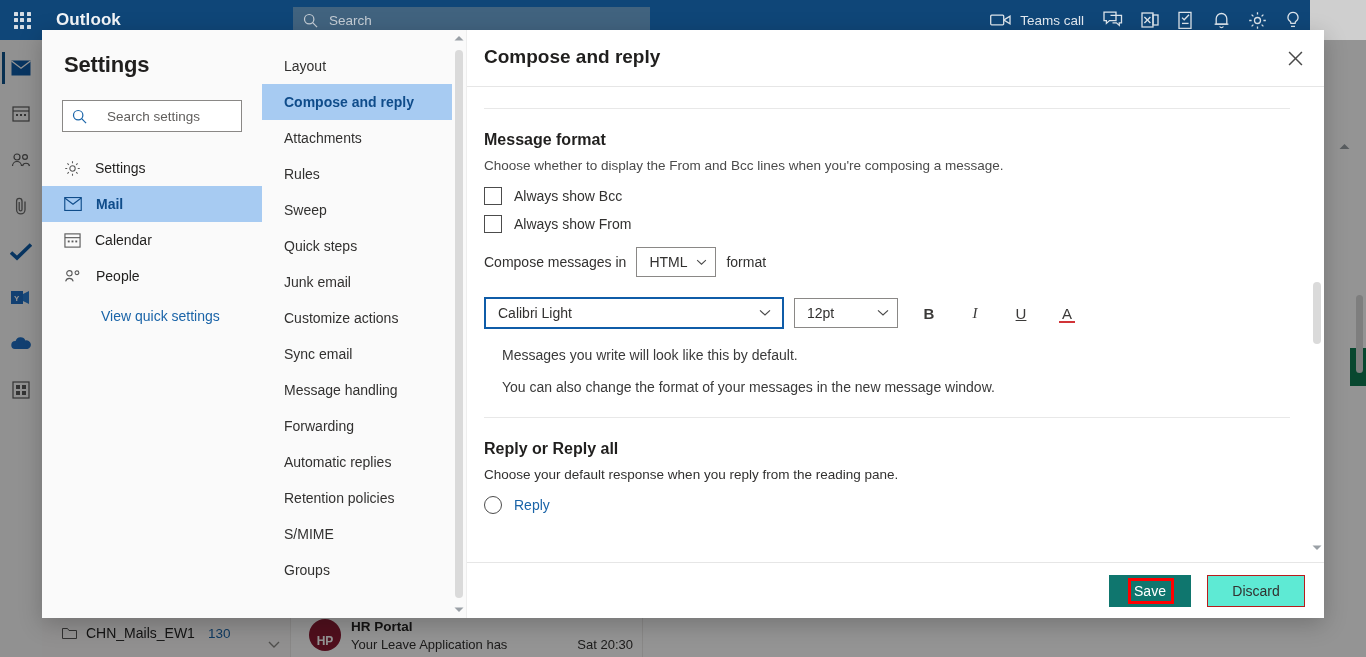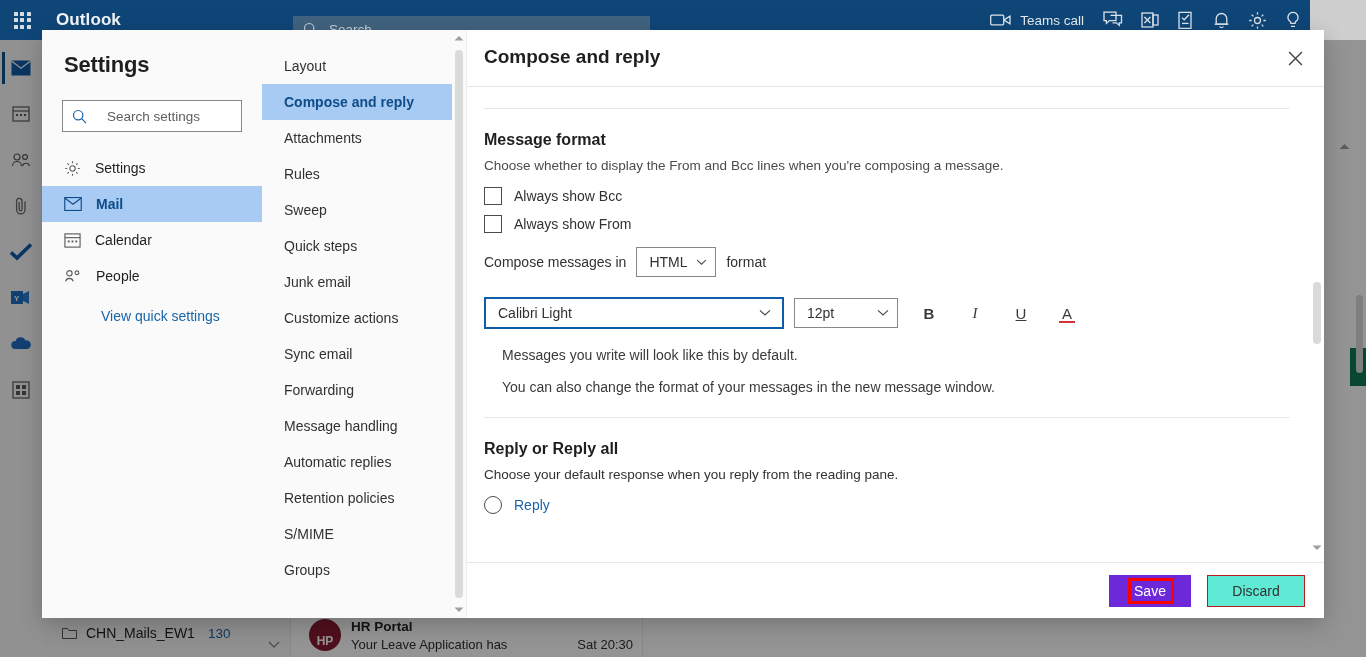--- a/index.html
+++ b/index.html
@@ -24,21 +24,20 @@
     grid-template-rows: repeat(3, 4px); gap: 2.5px; }
   .waffle-grid i { display: block; width: 4px; height: 4px; background: #d6dde4; border-radius: 0.5px; }
   .brand {
     color: #f3f6f9; font-size: 17px; font-weight: bold; letter-spacing: .1px;
     margin-left: 12px; cursor: pointer;
   }
   .hdr-search {
     position: absolute; left: 293px; top: 7px; width: 357px; height: 26px;
     background: #41637f; display: flex; align-items: center; padding: 0 10px;
     cursor: text;
-    margin-top: 9px;
   }
   .hdr-search .mag { width: 15px; height: 15px; flex: 0 0 auto; }
   .hdr-search .ph { color: #c6ced6; font-size: 13.5px; margin-left: 11px; }
   .hdr-right {
     position: absolute; right: 0; top: 0; height: 40px; display: flex;
     align-items: center;
   }
   .hdr-btn {
     height: 40px; min-width: 34px; padding: 0 9px; display: flex; align-items: center;
     justify-content: center; color: #e8eef3; cursor: pointer;
@@ -179,21 +178,21 @@
   .preview p { font-size: 14px; color: #3a3a3a; margin-bottom: 16px; }
 
   .radiorow { display: flex; align-items: center; gap: 12px; margin-top: 12px; cursor: pointer; }
   .rad { width: 18px; height: 18px; border: 1px solid #4c4c4c; border-radius: 50%; background: #fff; flex: 0 0 auto; }
   .radiorow .lb { font-size: 14px; color: #1a64a8; }
 
   .s-body-sb { position: absolute; right: 0; top: 0; width: 14px; height: 100%; }
 
   .s-foot { height: 56px; flex: 0 0 auto; border-top: 1px solid #e6e6e6; display: flex; align-items: center; justify-content: flex-end; padding-right: 19px; gap: 16px; }
   .btn-primary {
-    min-width: 82px; height: 32px; background: #6d28d9; color: #fff; font-size: 14px;
+    min-width: 82px; height: 32px; background: #0f766e; color: #fff; font-size: 14px;
     display: flex; align-items: center; justify-content: center; cursor: pointer;
     position: relative;
   }
   .btn-primary .hl {
     position: absolute; left: 19px; top: 3px; width: 46px; height: 26px;
     border: 3px solid #ff0000; pointer-events: none;
   }
   .btn-default {
     min-width: 98px; height: 32px; background: #5eead4; border: 1px solid #b91c1c;
     color: #323130; font-size: 14px; display: flex; align-items: center;
@@ -440,22 +439,22 @@
     <div class="s-col2">
       <div class="s-cat">Layout</div>
       <div class="s-cat sel">Compose and reply</div>
       <div class="s-cat">Attachments</div>
       <div class="s-cat">Rules</div>
       <div class="s-cat">Sweep</div>
       <div class="s-cat">Quick steps</div>
       <div class="s-cat">Junk email</div>
       <div class="s-cat">Customize actions</div>
       <div class="s-cat">Sync email</div>
+      <div class="s-cat">Message handling</div>
       <div class="s-cat">Forwarding</div>
-      <div class="s-cat">Message handling</div>
       <div class="s-cat">Automatic replies</div>
       <div class="s-cat">Retention policies</div>
       <div class="s-cat">S/MIME</div>
       <div class="s-cat">Groups</div>
 
       <div class="s-col2-sb">
         <div class="sb-arrow" style="position:absolute;top:0;">
           <svg width="10" height="6" viewBox="0 0 10 6">
               <path d="M0.5 5.5L5 1l4.5 4.5z" fill="#9aa0a6"></path>
             </svg>

